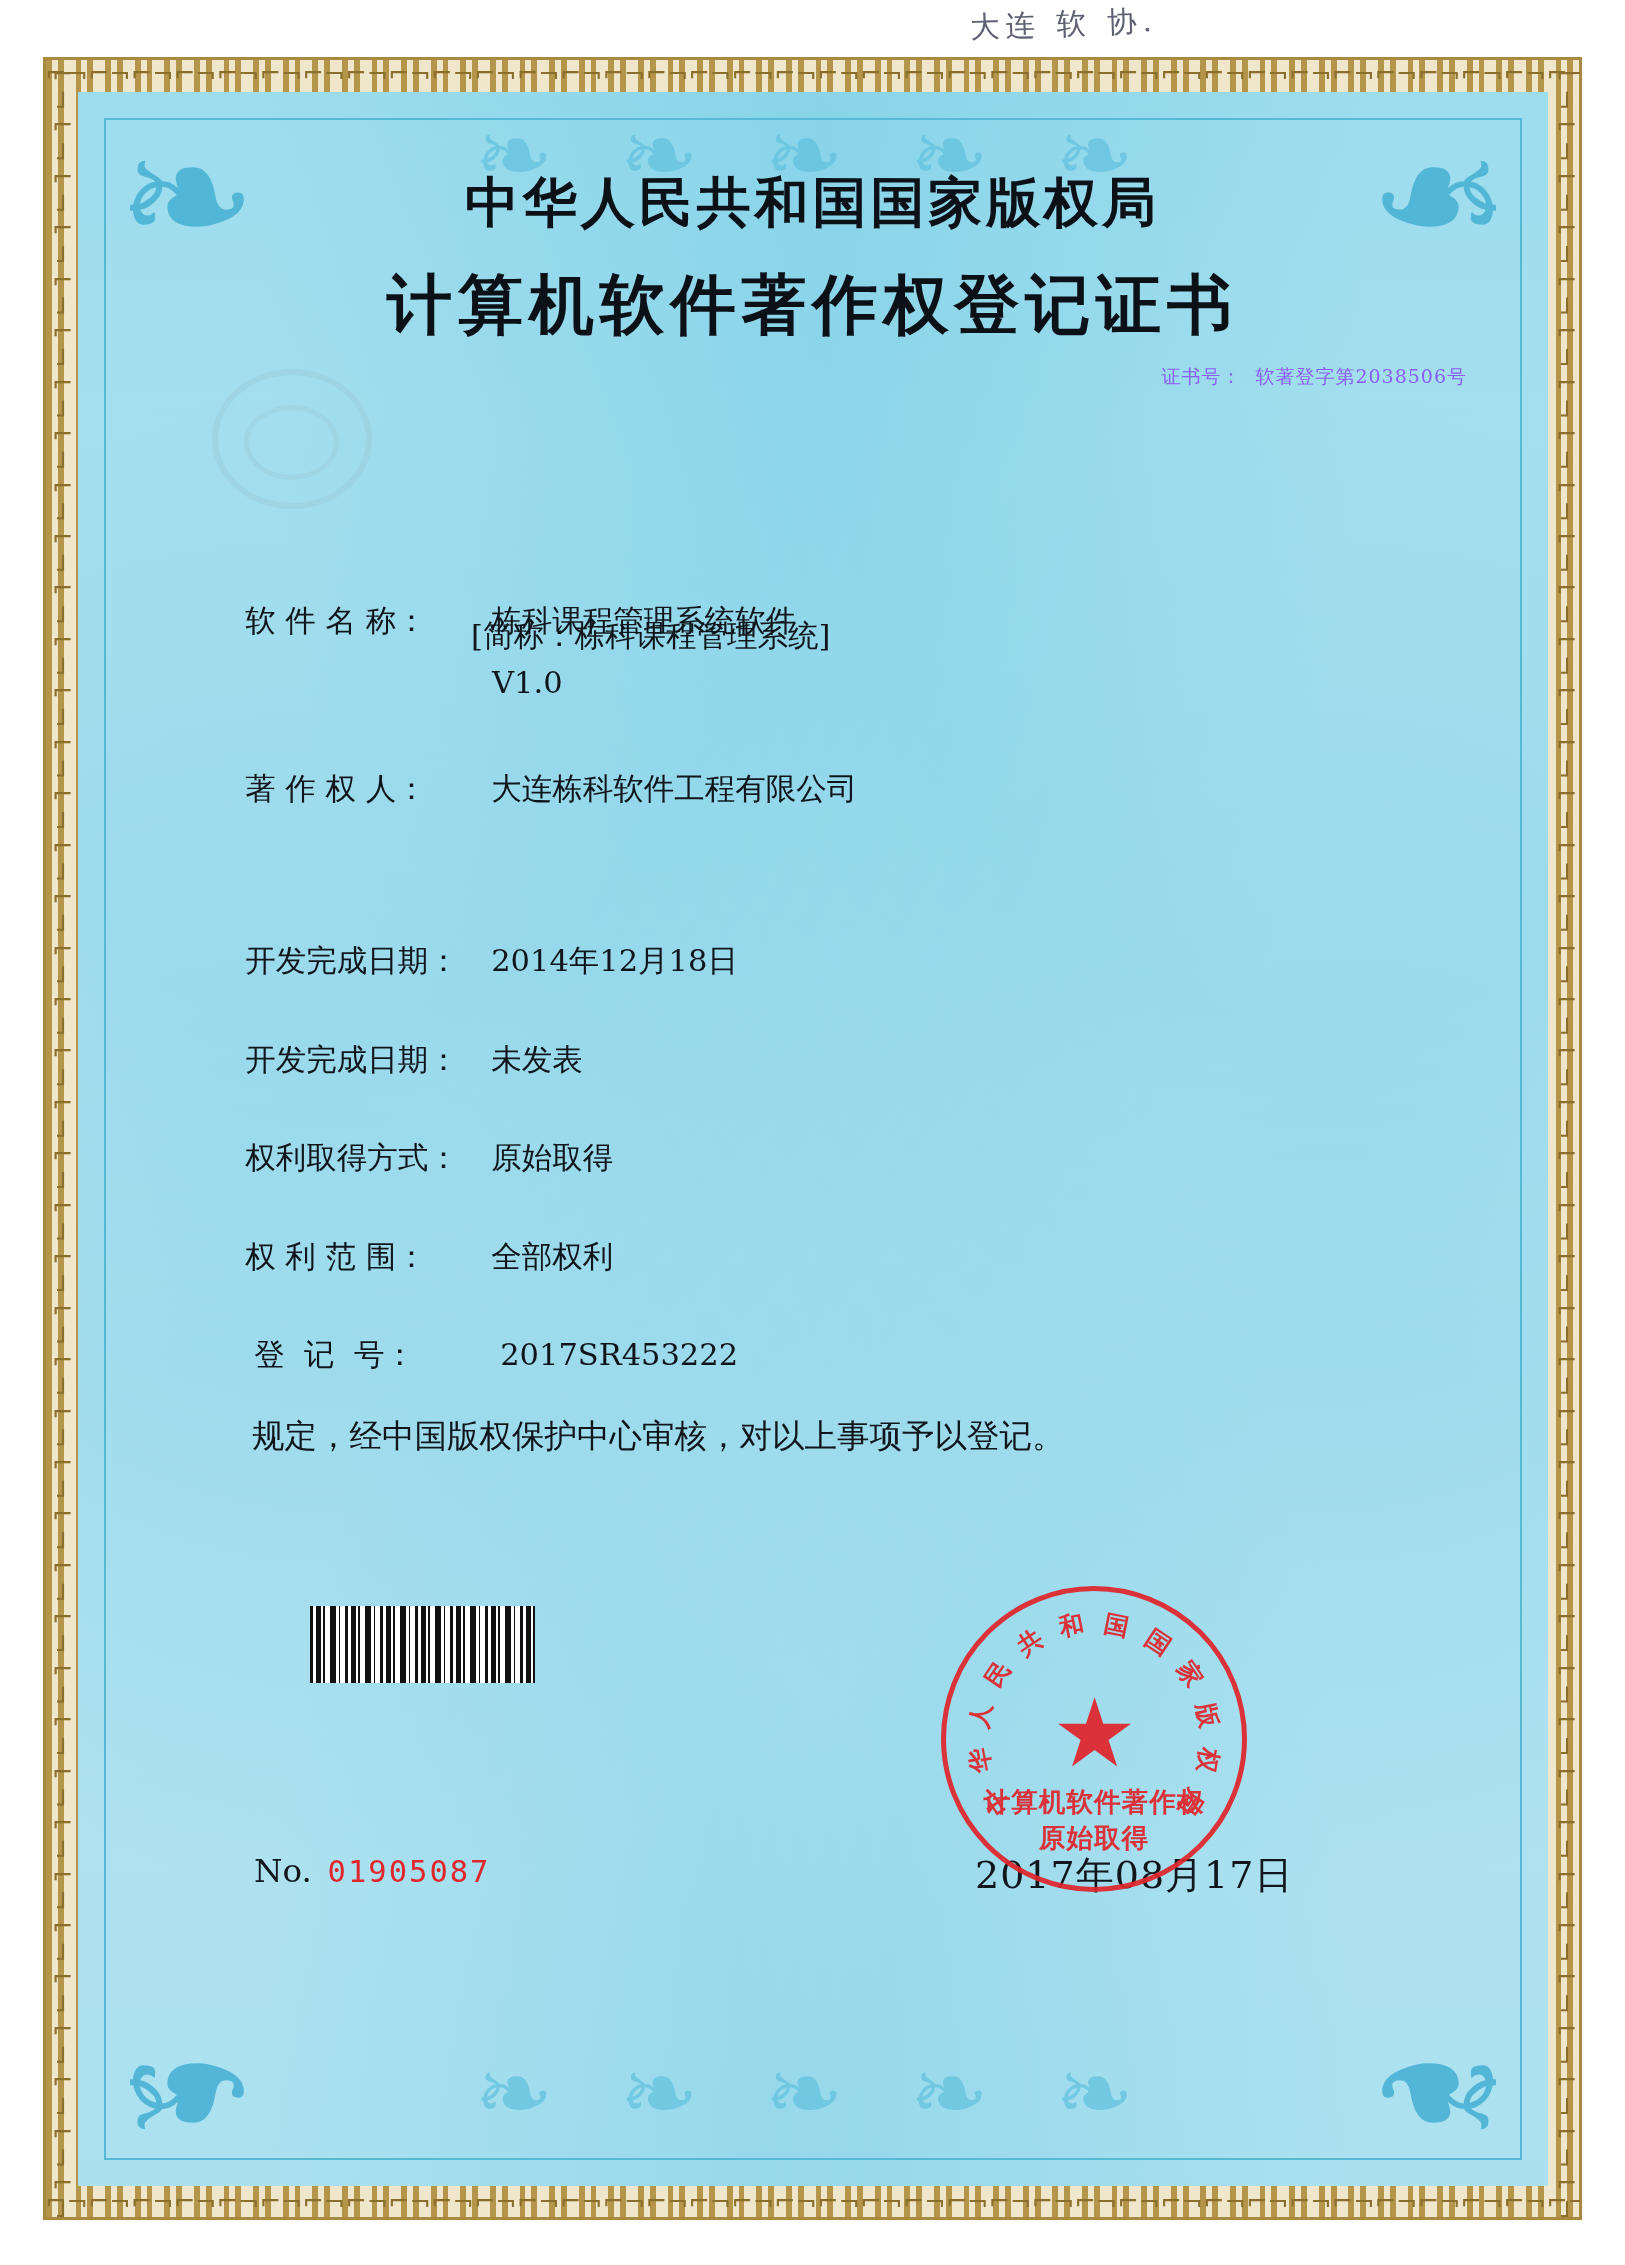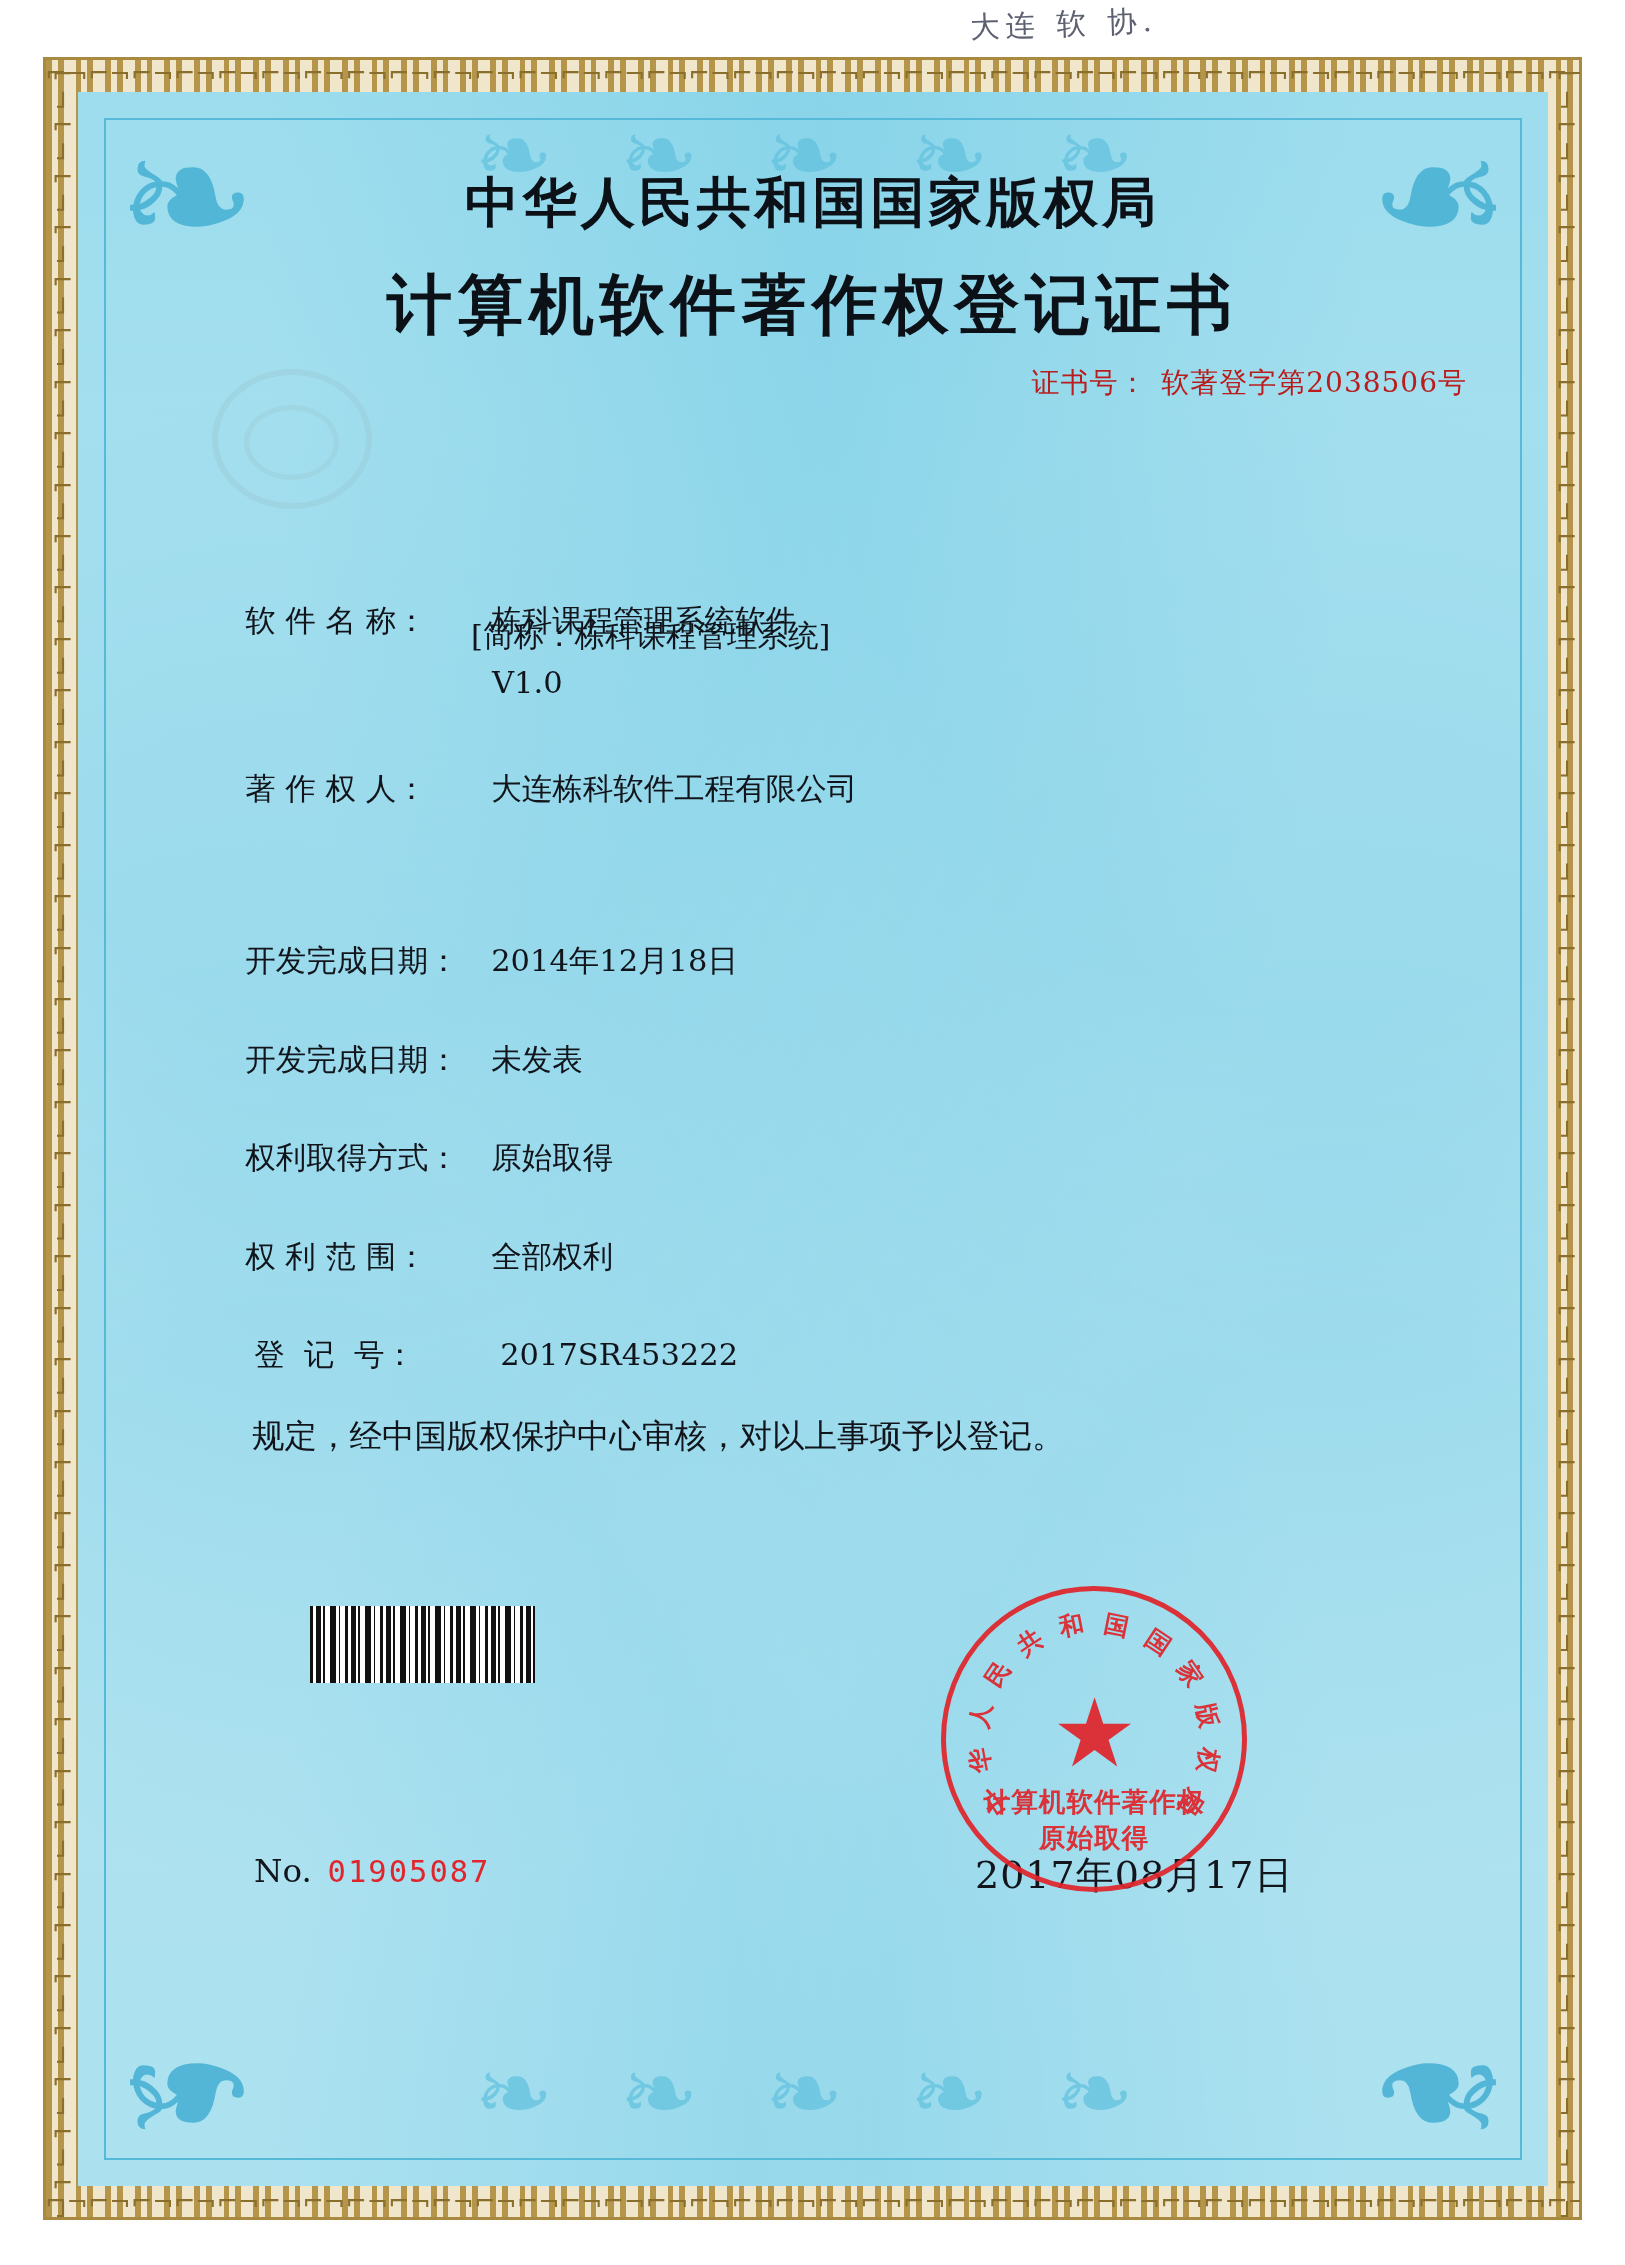--- a/index.html
+++ b/index.html
@@ -159,22 +159,22 @@
     font-size: 65px;
     letter-spacing: 5.9px;
     color: #0c1117;
   }
 
   .cert-no {
     position: absolute;
     top: 364px;
     right: 158px;
     font-family: "DejaVu Serif", serif;
-    font-size: 28px;
-    color: #b91c1c;
+    font-size: 19px;
+    color: #8b5cf6;
     letter-spacing: 1px;
   }
   .cert-no .label { margin-right: 13.8px; }
 
   
   .watermark {
     position:absolute;
     left: 212px; top: 369px;
     width: 148px; height: 128px;
     border-radius: 50%;

